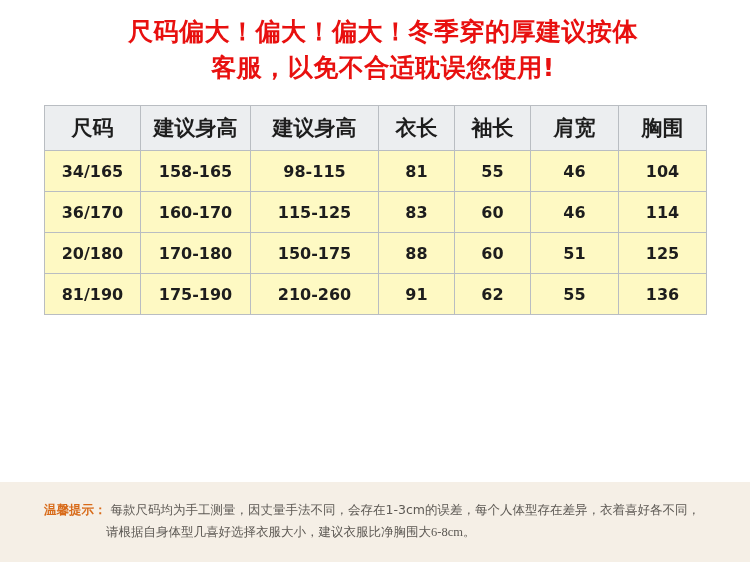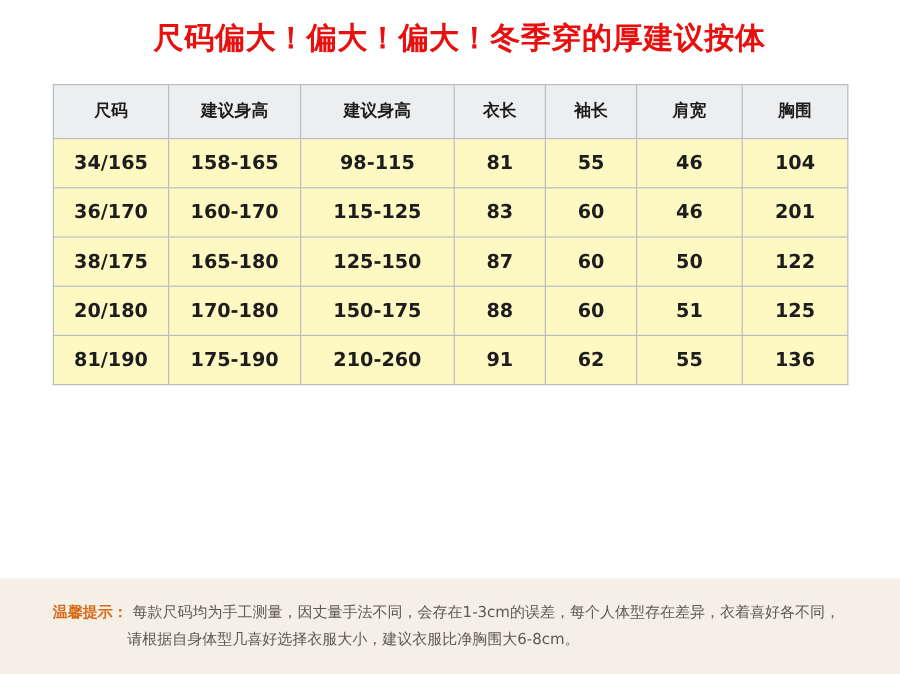--- a/index.html
+++ b/index.html
@@ -51,21 +51,21 @@
     border: 1px solid #b9bdc2;
     text-align: center;
     font-size: 16px;
     color: #1d1d1d;
     font-family: "DejaVu Sans", "Liberation Sans", sans-serif;
   }
   table.size-table thead th {
     background: #eceef0;
     height: 42px;
     font-weight: bold;
-    font-size: 14px;
+    font-size: 21px;
     margin-left: 40px;
   }
   table.size-table tbody td {
     height: 38px;
     font-weight: bold;
     background: #fef9c3;
   }
   
   col.c0 { width: 96px; }
   col.c1 { width: 110px; }
@@ -92,29 +92,31 @@
     font-family: "DejaVu Sans", "Liberation Sans", sans-serif;
   }
   .note-label {
     color: #d86b1a;
     font-weight: bold;
     margin-right: 4px;
   }
   .note-line2 {
     display: block;
     padding-left: 62px;
+    font-family: Liberation Serif, serif;
   }
 </style>
 </head>
 <body>
 
 <div class="page">
 
   <div class="headline">
     <span class="line">尺码偏大！偏大！偏大！冬季穿的厚建议按体</span>
+    <span class="line">客服，以免不合适耽误您使用!</span>
   </div>
 
   <div class="table-wrap">
     <table class="size-table">
       <colgroup>
         <col class="c0">
           <col class="c1">
           <col class="c2">
           <col class="c3">
           <col class="c4">
@@ -142,30 +144,21 @@
           <td>46</td>
           <td>104</td>
         </tr>
         <tr>
           <td>36/170</td>
           <td>160-170</td>
           <td>115-125</td>
           <td>83</td>
           <td>60</td>
           <td>46</td>
-          <td>201</td>
-        </tr>
-        <tr>
-          <td>38/175</td>
-          <td>165-180</td>
-          <td>125-150</td>
-          <td>87</td>
-          <td>60</td>
-          <td>50</td>
-          <td>122</td>
+          <td>114</td>
         </tr>
         <tr>
           <td>20/180</td>
           <td>170-180</td>
           <td>150-175</td>
           <td>88</td>
           <td>60</td>
           <td>51</td>
           <td>125</td>
         </tr>

